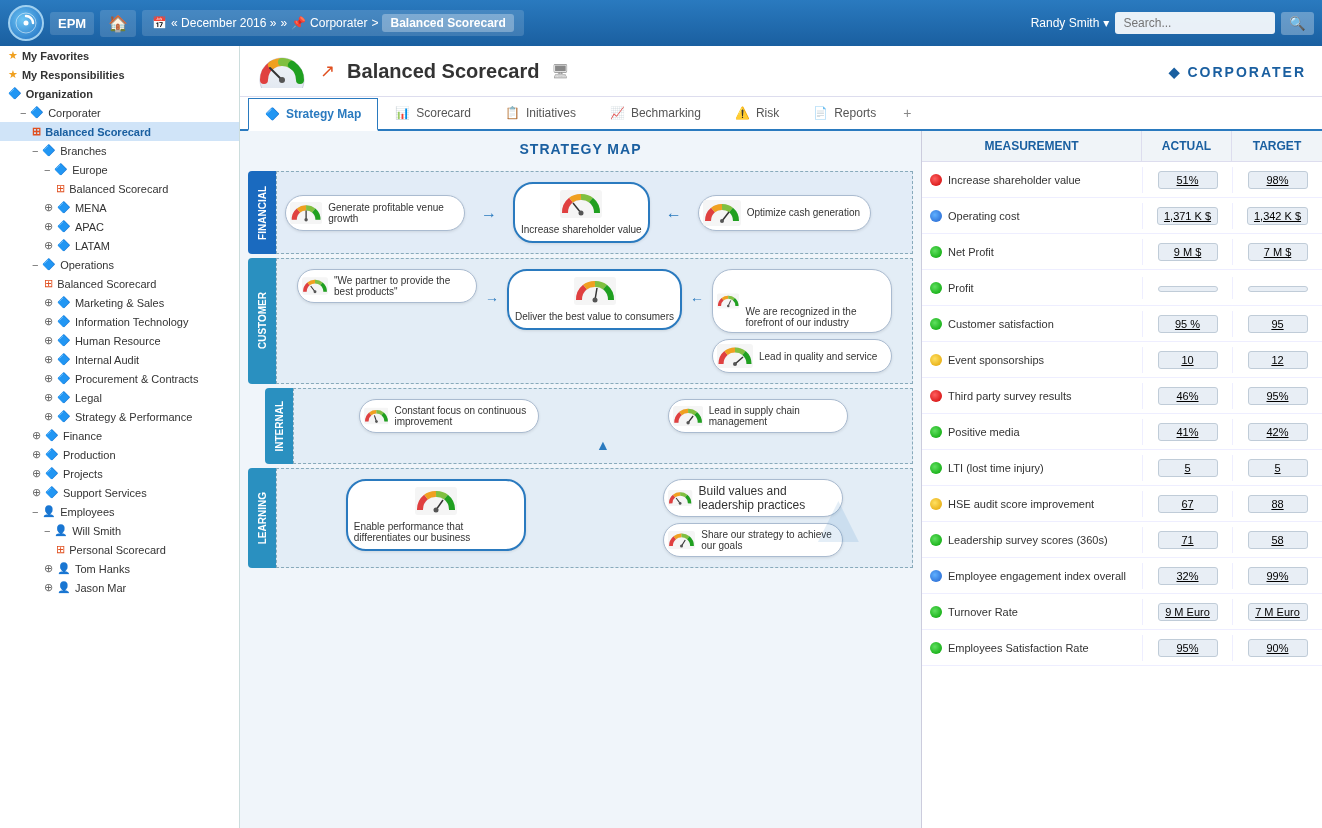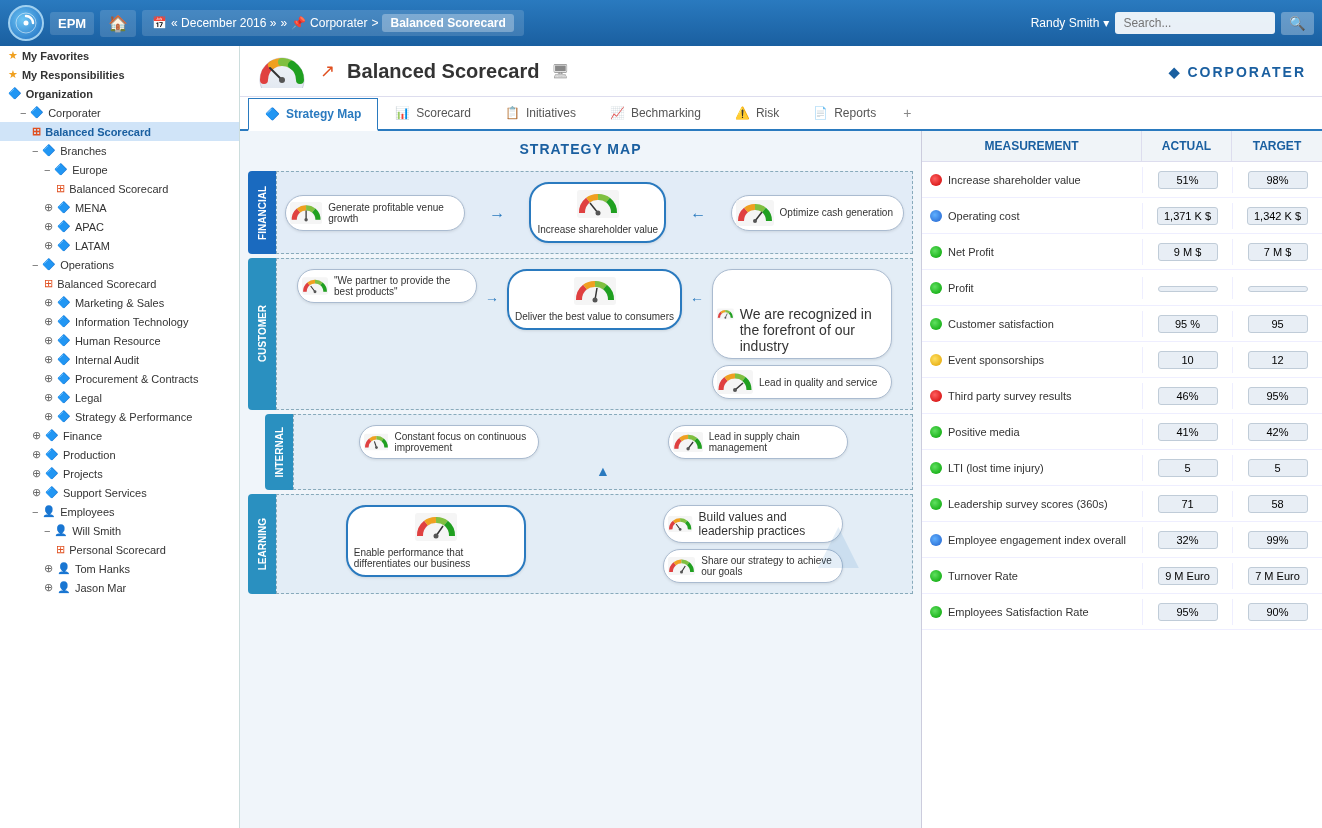--- a/index.html
+++ b/index.html
@@ -211,20 +211,21 @@
     }
     .value-box {
       background: #e8eef5;
       border: 1px solid #c0ccd8;
       border-radius: 3px;
       padding: 2px 6px;
       font-size: 11px;
       display: inline-block;
       min-width: 60px;
       text-align: center;
+      text-decoration: underline;
     }
     .status-dot {
       width: 12px; height: 12px; border-radius: 50%; flex-shrink: 0;
     }
     .dot-red { background: radial-gradient(circle at 40% 40%, #ff6060, #cc0000); }
     .dot-yellow { background: radial-gradient(circle at 40% 40%, #ffe060, #e0a000); }
     .dot-green { background: radial-gradient(circle at 40% 40%, #60e060, #00a000); }
     .dot-blue { background: radial-gradient(circle at 40% 40%, #60b0ff, #2060cc); }
   </style>
 </head>
@@ -463,21 +464,21 @@
     <div class="split-content">
 
       <div class="strategy-map-panel">
         <div class="strategy-map-title">STRATEGY MAP</div>
 
         <div style="display:flex;margin:4px 8px 2px 8px;">
           <div style="width:28px;background:#1a6abf;display:flex;align-items:center;justify-content:center;border-radius:4px 0 0 4px;">
             <span style="writing-mode:vertical-rl;transform:rotate(180deg);color:white;font-size:10px;font-weight:bold;padding:4px;">FINANCIAL</span>
           </div>
           <div style="flex:1;border:1px dashed #8ab;background:rgba(200,220,240,0.35);padding:10px 8px;position:relative;">
-            <div style="display:flex;align-items:center;justify-content:space-between;gap:16px;flex-wrap:wrap;">
+            <div style="display:flex;align-items:center;justify-content:flex-start;gap:16px;flex-wrap:wrap;">
 
               <div style="display:flex;flex-direction:column;align-items:center;gap:4px;">
                 <div class="map-node">
                   <svg width="38" height="26" viewBox="0 0 38 26">
                     <rect width="38" height="26" rx="3" fill="#f5f5f5"></rect>
                     <path d="M 5 21 A 14 14 0 0 1 33 21" fill="none" stroke="#ddd" stroke-width="6"></path>
                     <path d="M 5 21 A 14 14 0 0 1 10 10" fill="none" stroke="#e04040" stroke-width="6"></path>
                     <path d="M 10 10 A 14 14 0 0 1 19 7" fill="none" stroke="#f0a020" stroke-width="6"></path>
                     <path d="M 19 7 A 14 14 0 0 1 28 10" fill="none" stroke="#80c040" stroke-width="6"></path>
                     <path d="M 28 10 A 14 14 0 0 1 33 21" fill="none" stroke="#20a020" stroke-width="6"></path>
@@ -562,21 +563,21 @@
                   <svg width="36" height="24" viewBox="0 0 36 24">
                     <rect width="36" height="24" rx="3" fill="#f5f5f5"></rect>
                     <path d="M 4 20 A 14 14 0 0 1 32 20" fill="none" stroke="#ddd" stroke-width="5"></path>
                     <path d="M 4 20 A 14 14 0 0 1 9 9" fill="none" stroke="#e04040" stroke-width="5"></path>
                     <path d="M 9 9 A 14 14 0 0 1 18 6" fill="none" stroke="#f0a020" stroke-width="5"></path>
                     <path d="M 18 6 A 14 14 0 0 1 27 9" fill="none" stroke="#80c040" stroke-width="5"></path>
                     <path d="M 27 9 A 14 14 0 0 1 32 20" fill="none" stroke="#20a020" stroke-width="5"></path>
                     <line x1="18" y1="20" x2="22" y2="11" stroke="#333" stroke-width="1.5"></line>
                     <circle cx="18" cy="20" r="2" fill="#555"></circle>
                   </svg>
-                  <span style="font-size:14px;margin-top:32px;">We are recognized in the forefront of our industry</span>
+                  <span style="font-size:10px;margin-top:32px;">We are recognized in the forefront of our industry</span>
                 </div>
                 <div class="map-node">
                   <svg width="36" height="24" viewBox="0 0 36 24">
                     <rect width="36" height="24" rx="3" fill="#f5f5f5"></rect>
                     <path d="M 4 20 A 14 14 0 0 1 32 20" fill="none" stroke="#ddd" stroke-width="5"></path>
                     <path d="M 4 20 A 14 14 0 0 1 9 9" fill="none" stroke="#e04040" stroke-width="5"></path>
                     <path d="M 9 9 A 14 14 0 0 1 18 6" fill="none" stroke="#f0a020" stroke-width="5"></path>
                     <path d="M 18 6 A 14 14 0 0 1 27 9" fill="none" stroke="#80c040" stroke-width="5"></path>
                     <path d="M 27 9 A 14 14 0 0 1 32 20" fill="none" stroke="#20a020" stroke-width="5"></path>
                     <line x1="18" y1="20" x2="26" y2="13" stroke="#333" stroke-width="1.5"></line>
@@ -797,20 +798,32 @@
             <div class="status-dot dot-green"></div>
             <span>LTI (lost time injury)</span>
           </div>
           <div class="metric-actual">
             <span class="value-box">5</span>
           </div>
           <div class="metric-target">
             <span class="value-box">5</span>
           </div>
         </div>
+        <div class="metric-row">
+          <div class="metric-name">
+            <div class="status-dot dot-yellow"></div>
+            <span>HSE audit score improvement</span>
+          </div>
+          <div class="metric-actual">
+            <span class="value-box">67</span>
+          </div>
+          <div class="metric-target">
+            <span class="value-box">88</span>
+          </div>
+        </div>
 
         <div class="metric-row">
           <div class="metric-name">
             <div class="status-dot dot-green"></div>
             <span>Leadership survey scores (360s)</span>
           </div>
           <div class="metric-actual">
             <span class="value-box">71</span>
           </div>
           <div class="metric-target">

